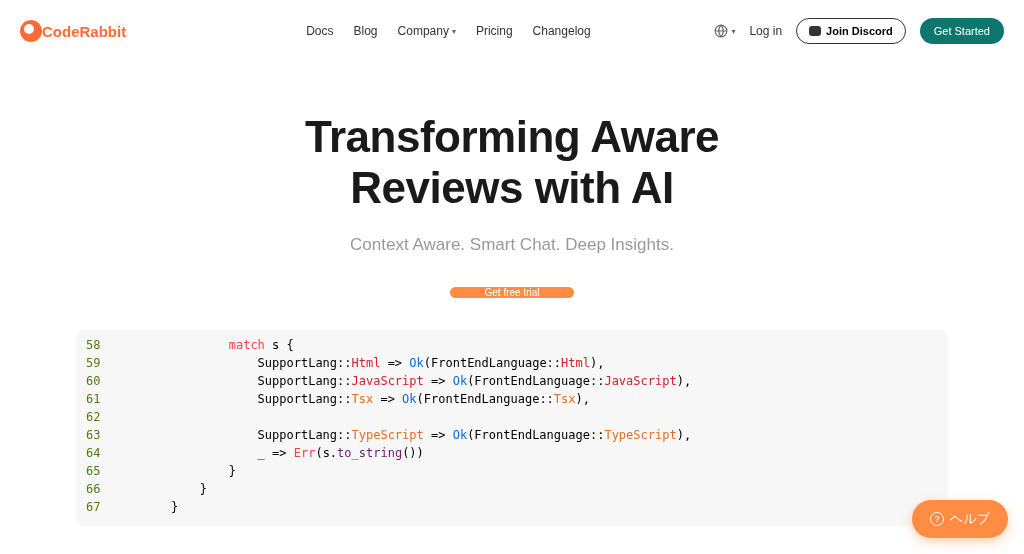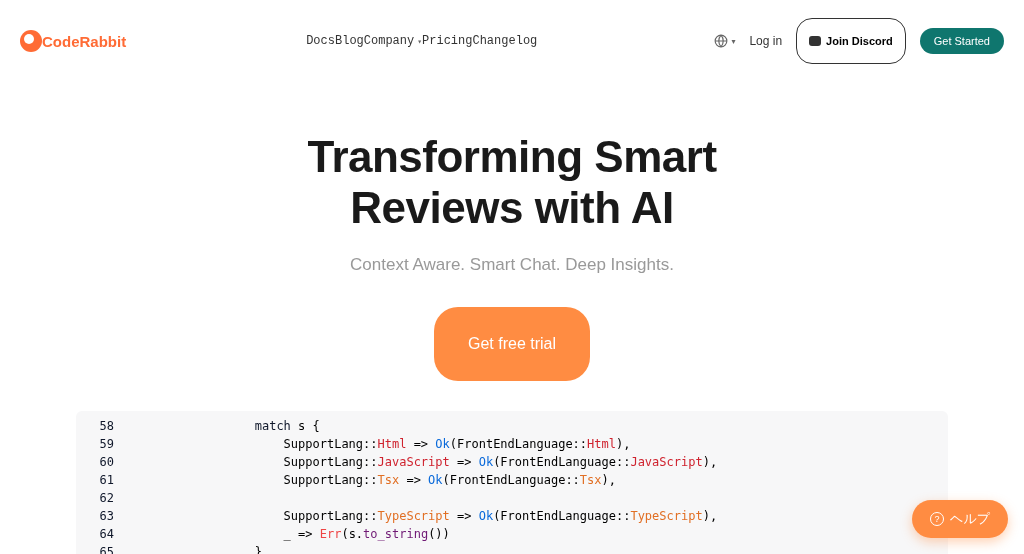--- a/index.html
+++ b/index.html
@@ -2,39 +2,39 @@
 <html><head>
 <meta charset="utf-8">
 <style>
 * { margin: 0; padding: 0; box-sizing: border-box; }
 body { font-family: -apple-system, BlinkMacSystemFont, 'Segoe UI', sans-serif; background: #fff; width: 1024px; height: 554px; overflow: hidden; position: relative; }
 .header { display: flex; align-items: center; padding: 18px 20px; }
 .logo-wrap { display: flex; align-items: center; gap: 0; }
 .logo-icon { width: 22px; height: 22px; background: #ff6b35; border-radius: 50%; position: relative; }
 .logo-icon::after { content: ''; position: absolute; width: 10px; height: 10px; background: #fff; border-radius: 50%; top: 4px; left: 4px; }
 .logo-text { font-weight: 700; font-size: 15px; color: #ff6b35; }
-.nav { display: flex; margin-left: 180px; font-family: Liberation Mono, monospace; }
+.nav { display: flex; gap: 20px; margin-left: 180px; }
 .nav a { font-size: 12px; color: #333; text-decoration: none; display: flex; align-items: center; gap: 3px; }
 .chev { font-size: 8px; color: #666; }
 .header-right { margin-left: auto; display: flex; align-items: center; gap: 14px; }
 .globe { display: flex; align-items: center; gap: 3px; color: #666; }
 .login { font-size: 12px; color: #333; text-decoration: none; }
-.discord-btn { display: flex; align-items: center; gap: 5px; padding: 16px 12px; border: 1.5px solid #333; border-radius: 16px; font-size: 11px; font-weight: 600; background: #fff; cursor: pointer; }
+.discord-btn { display: flex; align-items: center; gap: 5px; padding: 6px 12px; border: 1.5px solid #333; border-radius: 16px; font-size: 11px; font-weight: 600; background: #fff; cursor: pointer; }
 .discord-icon { width: 12px; height: 10px; background: #333; border-radius: 3px; }
 .cta-btn { padding: 7px 14px; background: #0f766e; color: #fff; border: none; border-radius: 16px; font-size: 11px; font-weight: 500; cursor: pointer; }
 .hero { text-align: center; margin-top: 50px; }
 .hero h1 { font-size: 44px; font-weight: 800; color: #1a1a1a; line-height: 1.15; letter-spacing: -0.5px; }
 .hero-sub { font-size: 17px; color: #999; margin-top: 22px; font-weight: 400; }
-.hero-cta { display: inline-block; margin-top: 32px; padding: 28px 34px; background: #ff8c42; color: #fff; border: none; border-radius: 24px; font-size: 16px; font-weight: 500; cursor: pointer; }
+.hero-cta { display: inline-block; margin-top: 32px; padding: 0 34px; background: #ff8c42; color: #fff; border: none; border-radius: 24px; font-size: 10px; font-weight: 500; cursor: pointer; }
 .code-panel { margin: 30px 76px 0; background: #f7f7f8; border-radius: 6px; padding: 6px 10px 10px; font-family: 'SF Mono', Monaco, Consolas, monospace; font-size: 12px; line-height: 1.5; overflow: hidden; }
 .code-line { display: flex; }
-.line-num { width: 28px; text-align: right; color: #0f172a; margin-right: 54px; user-select: none; }
+.line-num { width: 28px; text-align: left; color: #4d7c0f; margin-right: 28px; user-select: none; }
 .code-content { white-space: pre; }
 .kw-ok { color: #0969da; }
-.kw-match { color: #0f172a; margin-top: 48px; }
+.kw-match { color: #ef4444; margin-top: 48px; }
 .kw-html { color: #cf222e; }
 .kw-js { color: #cf222e; }
 .kw-err { color: #ef4444; }
 .kw-orange { color: #e16f24; }
 .kw-tostr { color: #701a75; }
 .help-btn { position: fixed; bottom: 16px; right: 16px; display: flex; align-items: center; gap: 6px; padding: 10px 18px; background: #ff8c42; color: #fff; border: none; border-radius: 22px; font-size: 13px; font-weight: 500; cursor: pointer; box-shadow: 0 4px 12px rgba(255,140,66,0.4); }
 .help-icon { width: 14px; height: 14px; border: 1.5px solid #fff; border-radius: 50%; display: flex; align-items: center; justify-content: center; font-size: 9px; }
 </style>
 </head>
 <body>
@@ -66,21 +66,21 @@
     <button class="discord-btn">
       <span class="discord-icon"></span>
       <span>Join Discord</span>
     </button>
     <button class="cta-btn">Get Started</button>
   </div>
 </div>
 
 <div class="hero">
   <h1>
-    <span>Transforming Smart</span><br>
+    <span>Transforming Aware</span><br>
     <span>Reviews with AI</span>
   </h1>
   <div class="hero-sub">Context Aware. Smart Chat. Deep Insights.</div>
   <button class="hero-cta">Get free trial</button>
 </div>
 
 <div class="code-panel" id="code-panel">
     <div class="code-line">
       <span class="line-num">58</span>
       <span class="code-content"><span>            </span><span class="kw-match">match</span><span> s {</span></span>

